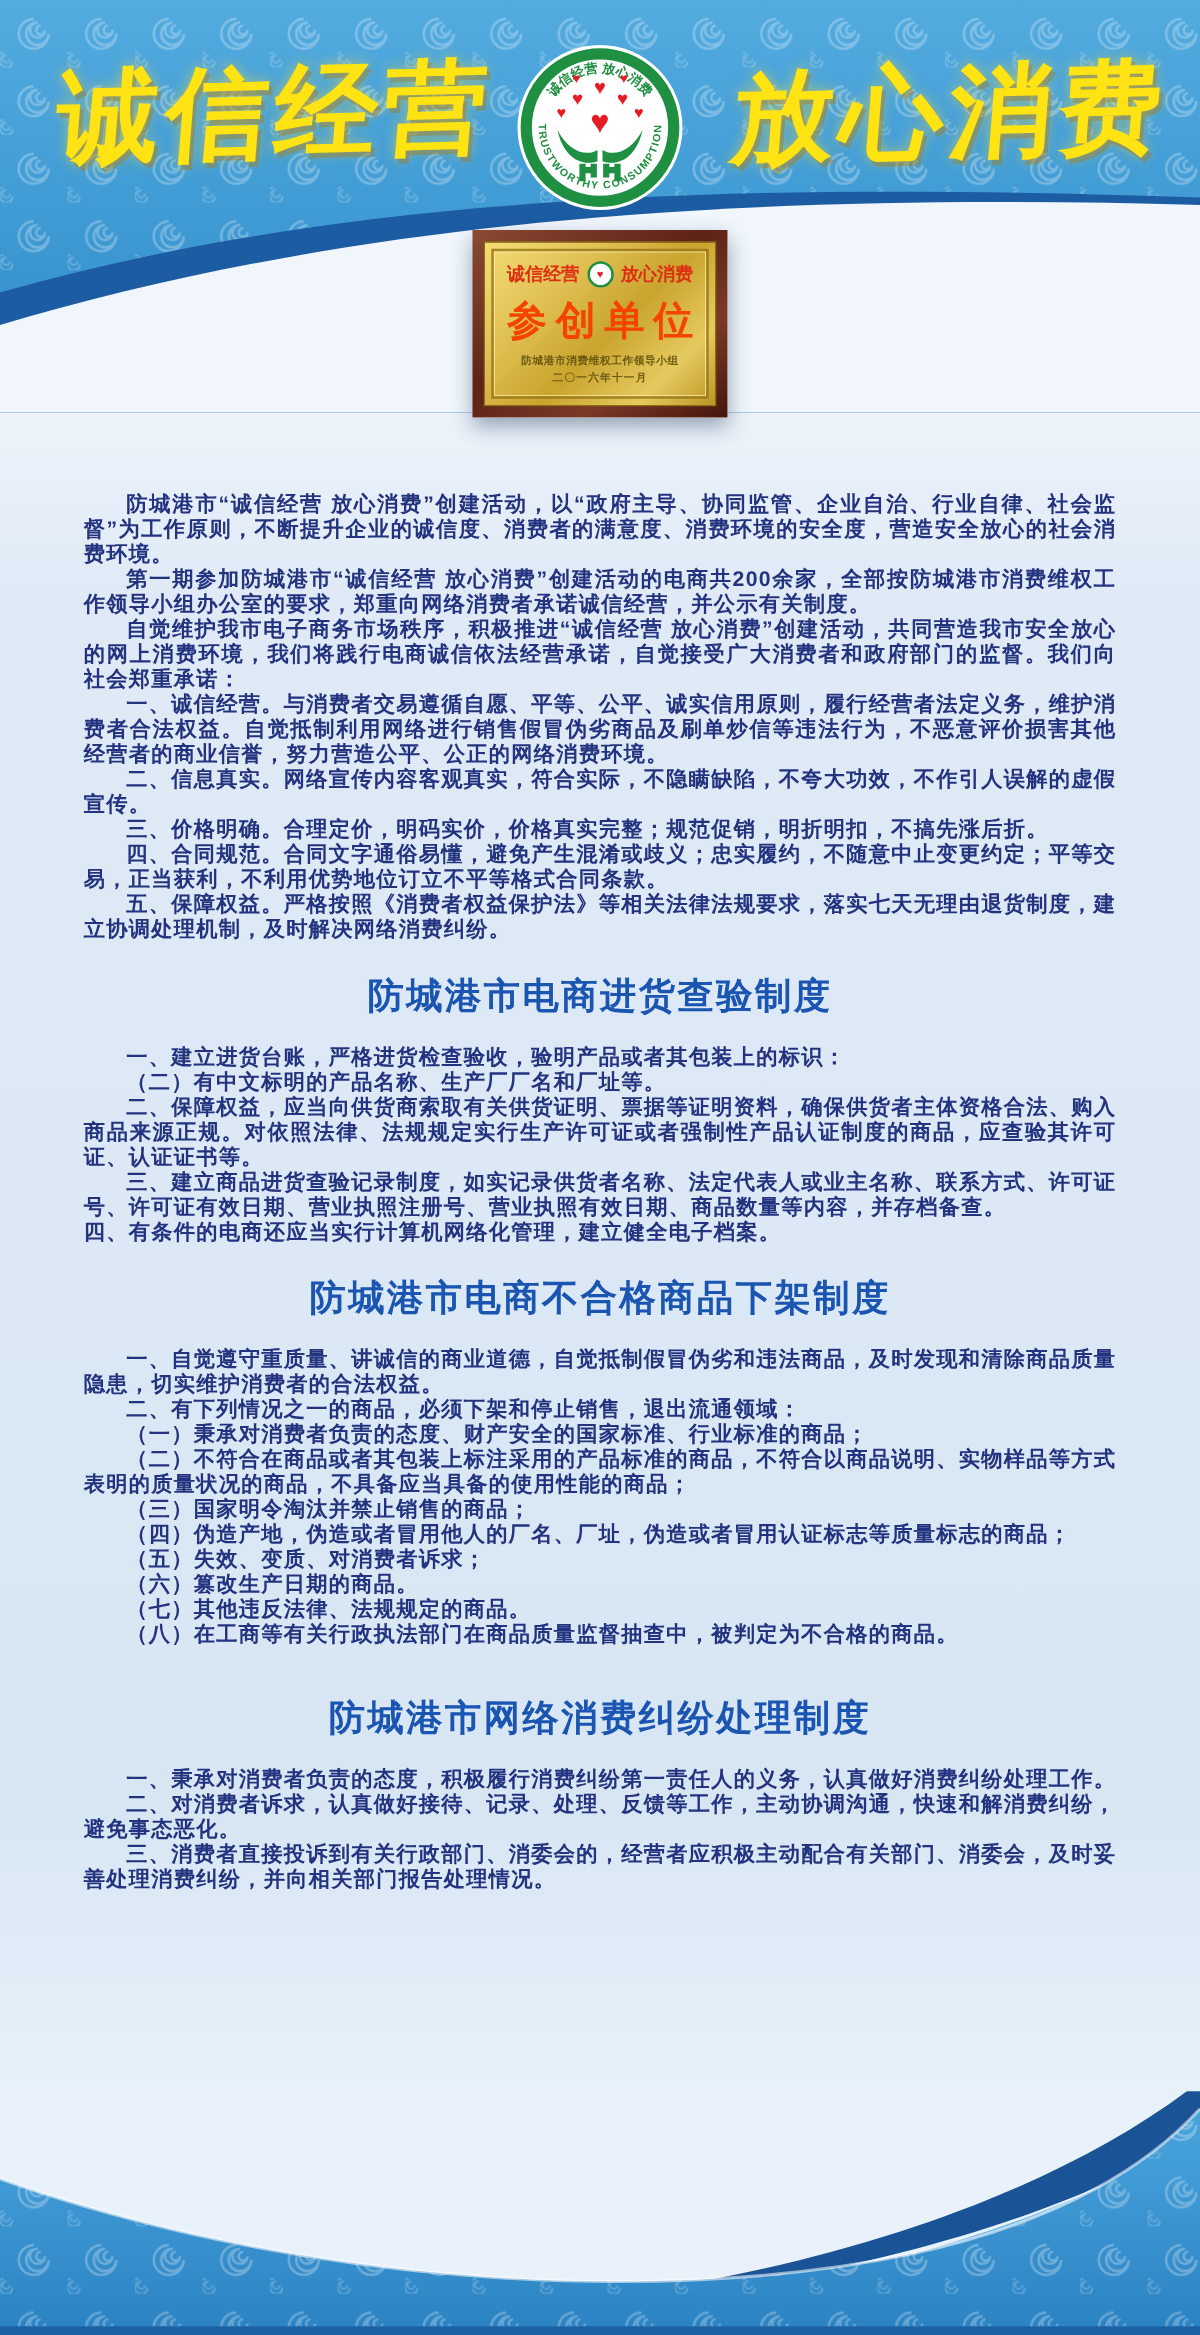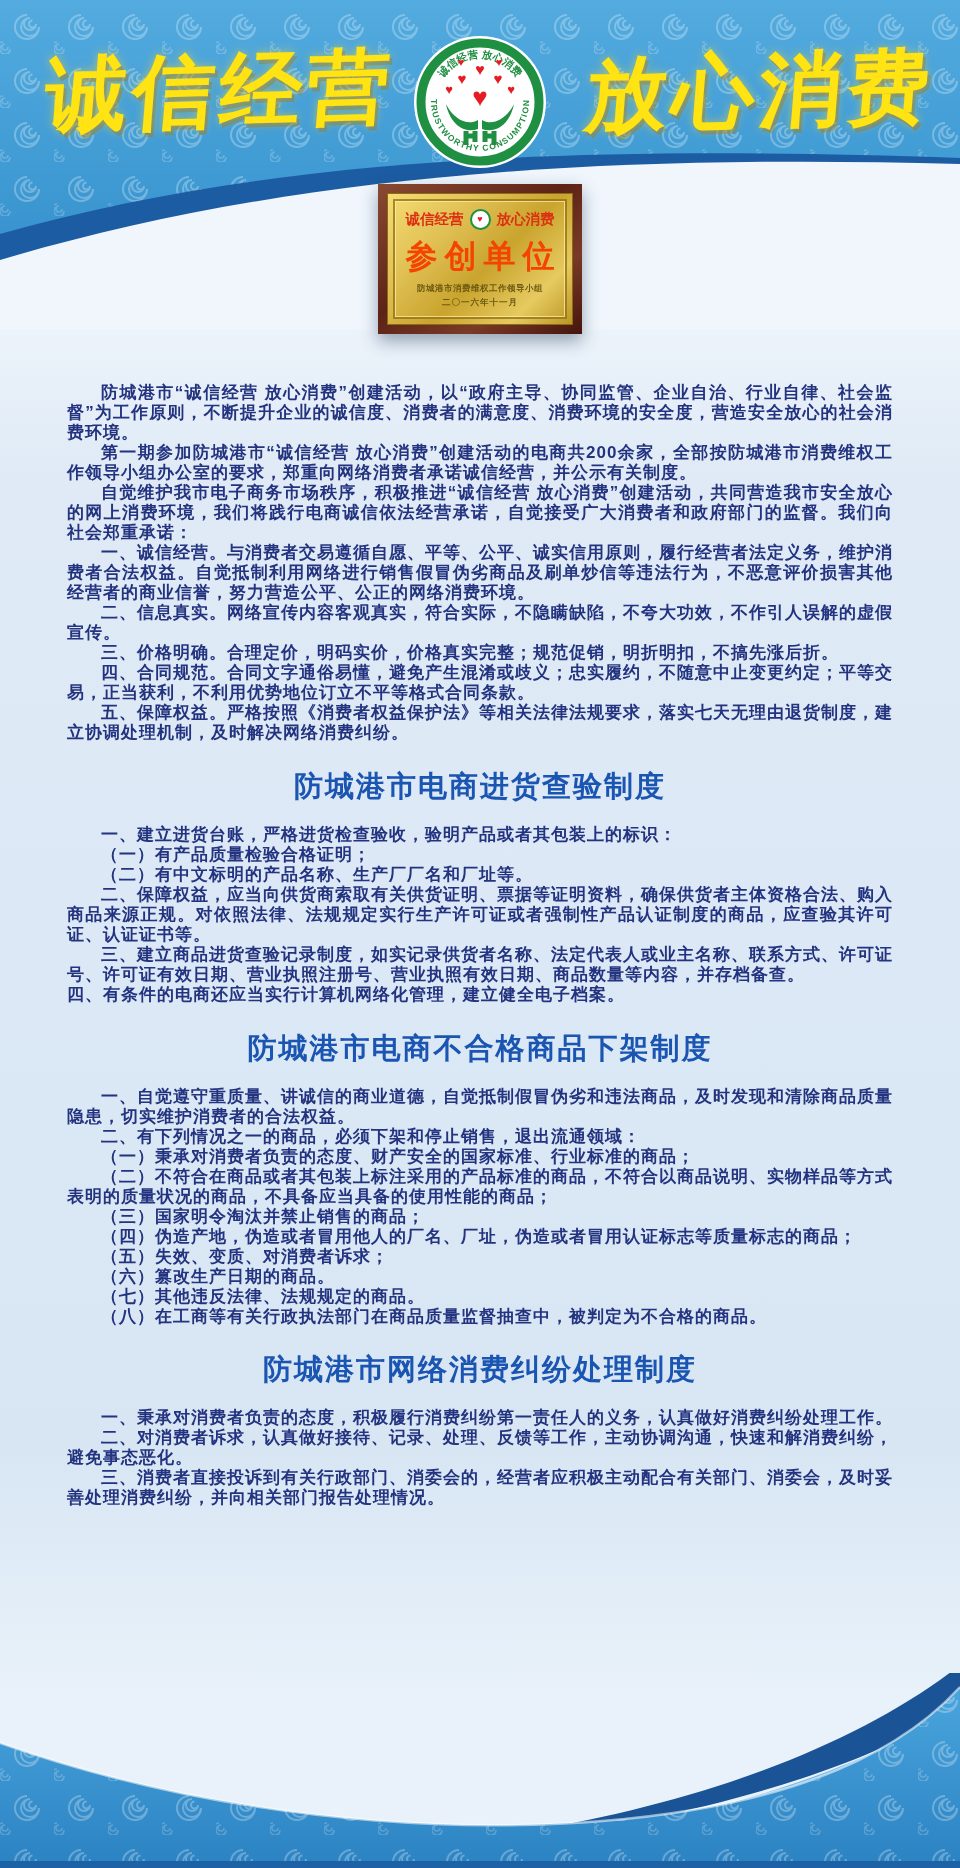--- a/index.html
+++ b/index.html
@@ -37,32 +37,32 @@
   }
   .plaque-row1{display:flex;align-items:center;gap:6px;font-size:14.5px;font-weight:900;color:#dd2f12;}
   .plaque-mini-logo{
     width:17px;height:17px;border-radius:50%;background:#fff;border:2px solid #1f8f41;
     display:flex;align-items:center;justify-content:center;font-size:9px;color:#e8192c;line-height:1;
   }
   .plaque-main{font-size:32px;font-weight:900;color:#f54300;letter-spacing:7px;margin:3px 0 2px;text-indent:7px;}
   .plaque-org{font-size:8.5px;font-weight:bold;color:#6b5a12;letter-spacing:.5px;}
   .plaque-date{font-size:8.5px;font-weight:bold;color:#6b5a12;letter-spacing:1px;}
   
-  .content{position:absolute;top:1px;left:67px;width:826px;z-index:3;}
+  .content{position:absolute;top:12px;left:67px;width:826px;z-index:3;}
   .content p{
     margin:0;font-size:17px;line-height:20px;font-weight:bold;color:#23337f;
     letter-spacing:1px;text-align:justify;text-indent:2em;
   }
   .content p.no-indent{text-indent:0;}
   .content .first{margin-top:382px;}
   .section-title{
     margin:26px 0 22px;font-size:29px;line-height:34px;font-weight:900;color:#1b55b2;
     text-align:center;letter-spacing:2px;
   }
-  .section-title.s4{margin-top:25px;}
+  .section-title.s4{margin-top:40px;}
   
   .wave-svg{position:absolute;bottom:0;left:0;display:block;}
 </style>
 </head>
 <body>
 
 <div class="poster">
 
   <svg class="banner-svg" width="960" height="330" viewBox="0 0 960 330">
     <defs>
@@ -146,21 +146,20 @@
 
     <p>自觉维护我市电子商务市场秩序，积极推进“诚信经营 放心消费”创建活动，共同营造我市安全放心的网上消费环境，我们将践行电商诚信依法经营承诺，自觉接受广大消费者和政府部门的监督。我们向社会郑重承诺：</p>
     <p>一、诚信经营。与消费者交易遵循自愿、平等、公平、诚实信用原则，履行经营者法定义务，维护消费者合法权益。自觉抵制利用网络进行销售假冒伪劣商品及刷单炒信等违法行为，不恶意评价损害其他经营者的商业信誉，努力营造公平、公正的网络消费环境。</p>
     <p>二、信息真实。网络宣传内容客观真实，符合实际，不隐瞒缺陷，不夸大功效，不作引人误解的虚假宣传。</p>
     <p>三、价格明确。合理定价，明码实价，价格真实完整；规范促销，明折明扣，不搞先涨后折。</p>
     <p>四、合同规范。合同文字通俗易懂，避免产生混淆或歧义；忠实履约，不随意中止变更约定；平等交易，正当获利，不利用优势地位订立不平等格式合同条款。</p>
     <p>五、保障权益。严格按照《消费者权益保护法》等相关法律法规要求，落实七天无理由退货制度，建立协调处理机制，及时解决网络消费纠纷。</p>
 
     <h2 class="section-title">防城港市电商进货查验制度</h2>
     <p>一、建立进货台账，严格进货检查验收，验明产品或者其包装上的标识：</p>
-    <p>（一）有产品质量检验合格证明；</p>
     <p>（二）有中文标明的产品名称、生产厂厂名和厂址等。</p>
     <p>二、保障权益，应当向供货商索取有关供货证明、票据等证明资料，确保供货者主体资格合法、购入商品来源正规。对依照法律、法规规定实行生产许可证或者强制性产品认证制度的商品，应查验其许可证、认证证书等。</p>
     <p>三、建立商品进货查验记录制度，如实记录供货者名称、法定代表人或业主名称、联系方式、许可证号、许可证有效日期、营业执照注册号、营业执照有效日期、商品数量等内容，并存档备查。</p>
     <p class="no-indent">四、有条件的电商还应当实行计算机网络化管理，建立健全电子档案。</p>
 
     <h2 class="section-title">防城港市电商不合格商品下架制度</h2>
     <p>一、自觉遵守重质量、讲诚信的商业道德，自觉抵制假冒伪劣和违法商品，及时发现和清除商品质量隐患，切实维护消费者的合法权益。</p>
     <p>二、有下列情况之一的商品，必须下架和停止销售，退出流通领域：</p>
     <p>（一）秉承对消费者负责的态度、财产安全的国家标准、行业标准的商品；</p>
     <p>（二）不符合在商品或者其包装上标注采用的产品标准的商品，不符合以商品说明、实物样品等方式表明的质量状况的商品，不具备应当具备的使用性能的商品；</p>

